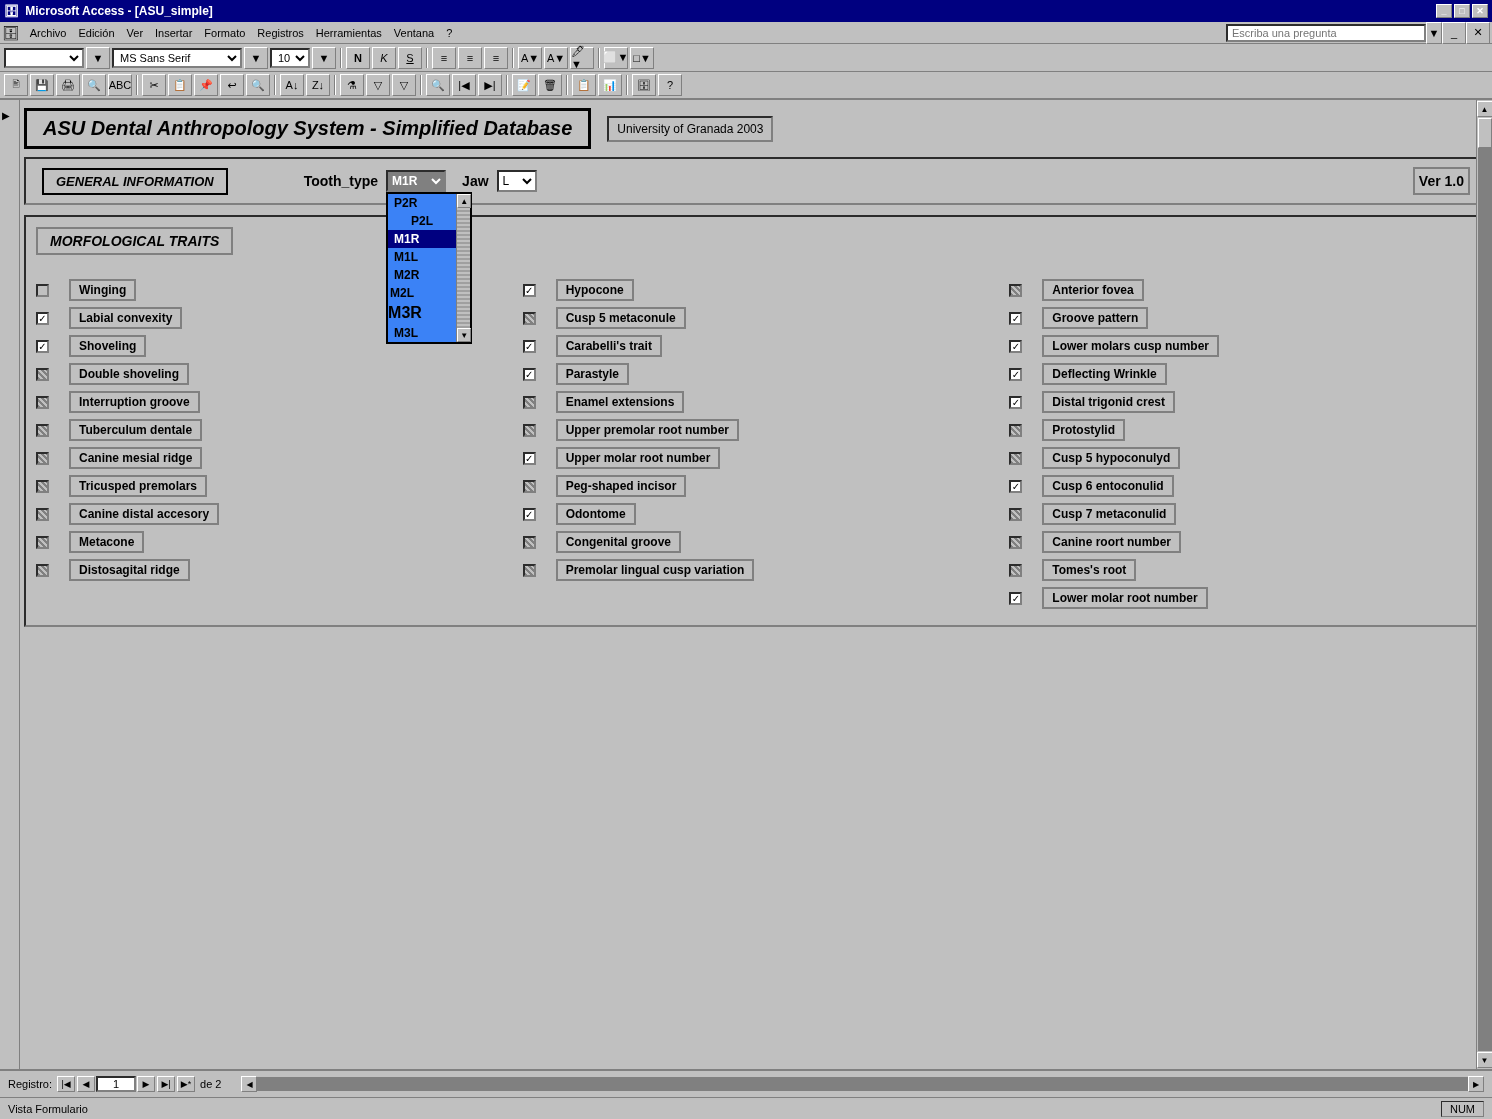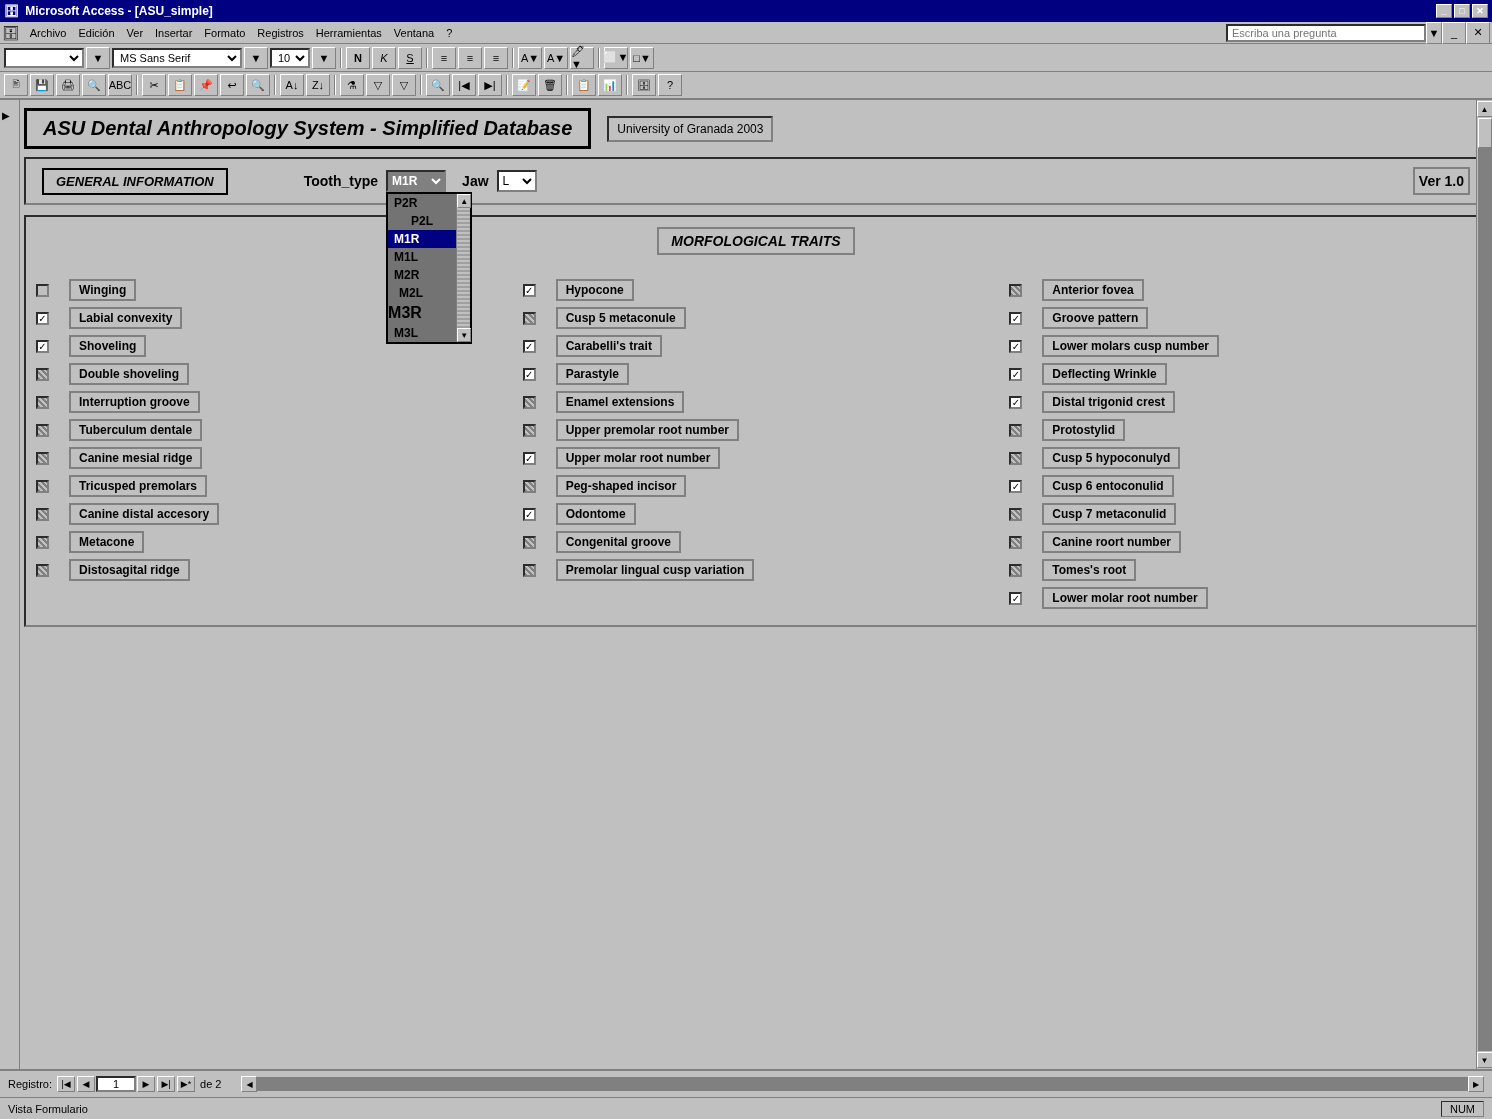--- a/index.html
+++ b/index.html
@@ -487,29 +487,29 @@
             <option>P2L</option>
             <option selected="">M1R</option>
             <option>M1L</option>
             <option>M2R</option>
             <option>M2L</option>
             <option>M3R</option>
             <option>M3L</option>
           </select>
           
           
-          <div style="position:absolute; top:22px; left:0; z-index:200; background:#737373; border:2px solid #000; width:86px;">
+          <div style="position:absolute; top:22px; left:0; z-index:200; background:#3b82f6; border:2px solid #000; width:86px;">
             <div style="display:flex; align-items:stretch;">
               <div style="flex:1;">
                 <div class="dd-item" style="font-weight:bold; font-size:12px; padding:2px 6px;">P2R</div>
                 <div class="dd-item" style="font-weight:bold; font-size:12px; padding:2px 23px;">P2L</div>
                 <div class="dd-item selected" style="font-weight:bold; font-size:12px; padding:2px 6px; background:#000080; color:white;">M1R</div>
                 <div class="dd-item" style="font-weight:bold; font-size:12px; padding:2px 6px;">M1L</div>
                 <div class="dd-item" style="font-weight:bold; font-size:12px; padding:2px 6px;">M2R</div>
-                <div class="dd-item" style="font-weight:bold; font-size:12px; padding:2px 11px;">M2L</div>
+                <div class="dd-item" style="font-weight:bold; font-size:12px; padding:2px 2px;">M2L</div>
                 <div class="dd-item" style="font-weight:bold; font-size:16px; padding:2px 0;">M3R</div>
                 <div class="dd-item" style="font-weight:bold; font-size:12px; padding:2px 6px;">M3L</div>
               </div>
               <div style="width:14px; background:#c0c0c0; border-left:1px solid #808080; display:flex; flex-direction:column;">
                 <div style="width:14px;height:14px;background:#c0c0c0;border:1px solid;border-color:#fff #808080 #808080 #fff;display:flex;align-items:center;justify-content:center;font-size:8px;cursor:pointer;">▲</div>
                 <div style="flex:1; background:repeating-linear-gradient(180deg,#c0c0c0,#c0c0c0 2px,#a0a0a0 2px,#a0a0a0 4px);"></div>
                 <div style="width:14px;height:14px;background:#c0c0c0;border:1px solid;border-color:#fff #808080 #808080 #fff;display:flex;align-items:center;justify-content:center;font-size:8px;cursor:pointer;">▼</div>
               </div>
             </div>
           </div>
@@ -518,21 +518,21 @@
         <span class="label-text" style="margin-left:8px;">Jaw</span>
         <select class="jaw-dropdown">
           <option selected="">L</option>
           <option>R</option>
         </select>
 
         <div style="margin-left:auto;" class="ver-box">Ver 1.0</div>
       </div>
 
       <div class="traits-section">
-        <div style="text-align:center; margin-bottom:12px;">
+        <div style="margin-bottom:12px;">
           <span class="traits-title">MORFOLOGICAL TRAITS</span>
         </div>
 
         <div class="traits-grid">
 
           <div>
             <div class="trait-item">
               <div class="trait-cb" style="background:#c0c0c0; border:2px inset #808080;"></div>
               <div class="trait-label">Winging</div>
             </div>

